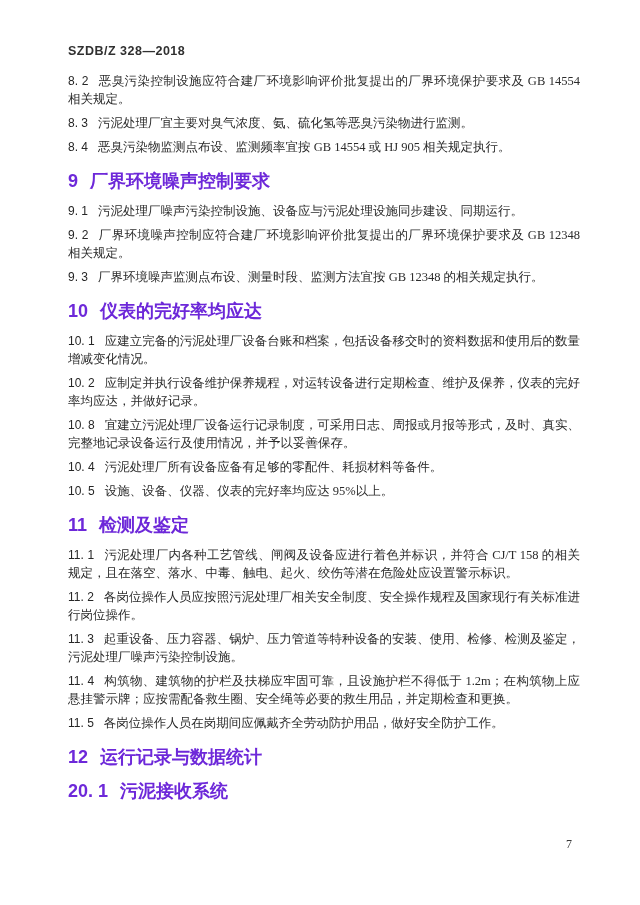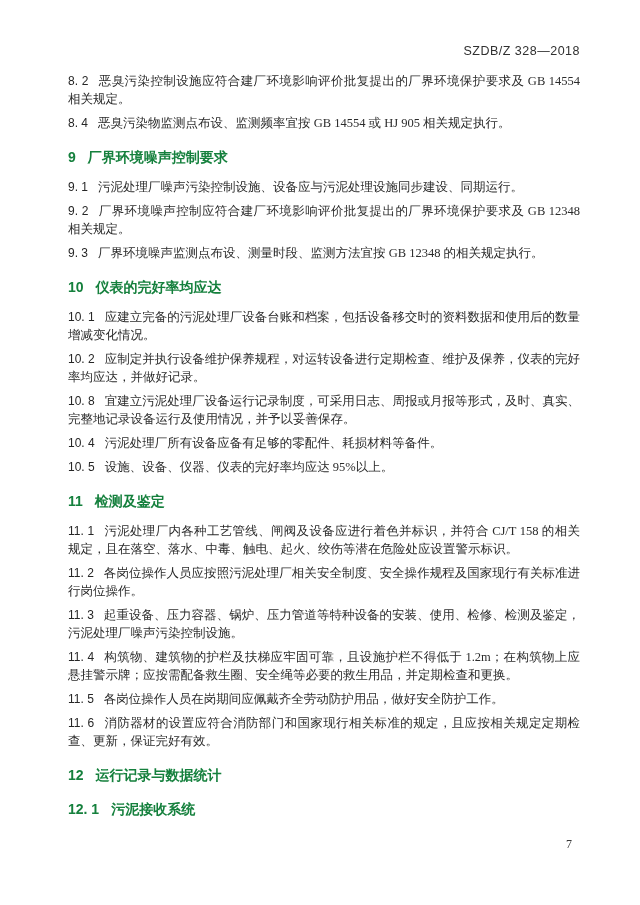--- a/index.html
+++ b/index.html
@@ -14,24 +14,23 @@
     background: #ffffff;
     color: #2b2b2b;
     overflow: hidden;
     font-family: "Liberation Serif", "DejaVu Serif", serif;
   }
   .doc-header {
     position: absolute;
     top: 44px;
     left: 68px;
     right: 60px;
-    text-align: right;
     font-family: "Liberation Sans", "DejaVu Sans", sans-serif;
     font-size: 12.5px;
-    font-weight: 400;
+    font-weight: 700;
     letter-spacing: 0.5px;
     color: #303030;
   }
   .content {
     position: absolute;
     top: 72px;
     left: 68px;
     width: 512px;
   }
   p.clause {
@@ -46,23 +45,23 @@
     font-weight: 400;
     font-size: 12px;
     margin-right: 10px;
     white-space: nowrap;
     color: #262626;
   }
   h2.section, h3.subsection {
     margin: 16px 0 12px 0;
     font-family: "Liberation Sans", "DejaVu Sans", sans-serif;
     font-weight: 700;
-    font-size: 14px;
+    font-size: 18px;
     line-height: 18px;
-    color: #15803d;
+    color: #6d28d9;
   }
   h2.section .num, h3.subsection .num {
     margin-right: 12px;
     white-space: nowrap;
   }
   .page-number {
     position: absolute;
     top: 837px;
     right: 68px;
     font-family: "Liberation Serif", "DejaVu Serif", serif;
@@ -74,20 +73,21 @@
 <body>
 
 <div class="page">
 
   <div class="doc-header">SZDB/Z 328—2018</div>
 
   <div class="content">
 
     <p class="clause"><span class="num">8. 2</span><span>恶臭污染控制设施应符合建厂环境影响评价批复提出的厂界环境保护要求及 GB 14554 相关规定。</span></p>
 
+    <p class="clause"><span class="num">8. 3</span><span>污泥处理厂宜主要对臭气浓度、氨、硫化氢等恶臭污染物进行监测。</span></p>
 
     <p class="clause"><span class="num">8. 4</span><span>恶臭污染物监测点布设、监测频率宜按 GB 14554 或 HJ 905 相关规定执行。</span></p>
 
     <h2 class="section"><span class="num">9</span><span>厂界环境噪声控制要求</span></h2>
 
     <p class="clause"><span class="num">9. 1</span><span>污泥处理厂噪声污染控制设施、设备应与污泥处理设施同步建设、同期运行。</span></p>
 
     <p class="clause"><span class="num">9. 2</span><span>厂界环境噪声控制应符合建厂环境影响评价批复提出的厂界环境保护要求及 GB 12348 相关规定。</span></p>
 
     <p class="clause"><span class="num">9. 3</span><span>厂界环境噪声监测点布设、测量时段、监测方法宜按 GB 12348 的相关规定执行。</span></p>
@@ -109,23 +109,22 @@
     <p class="clause"><span class="num">11. 1</span><span>污泥处理厂内各种工艺管线、闸阀及设备应进行着色并标识，并符合 CJ/T 158 的相关规定，且在落空、落水、中毒、触电、起火、绞伤等潜在危险处应设置警示标识。</span></p>
 
     <p class="clause"><span class="num">11. 2</span><span>各岗位操作人员应按照污泥处理厂相关安全制度、安全操作规程及国家现行有关标准进行岗位操作。</span></p>
 
     <p class="clause"><span class="num">11. 3</span><span>起重设备、压力容器、锅炉、压力管道等特种设备的安装、使用、检修、检测及鉴定，污泥处理厂噪声污染控制设施。</span></p>
 
     <p class="clause"><span class="num">11. 4</span><span>构筑物、建筑物的护栏及扶梯应牢固可靠，且设施护栏不得低于 1.2m；在构筑物上应悬挂警示牌；应按需配备救生圈、安全绳等必要的救生用品，并定期检查和更换。</span></p>
 
     <p class="clause"><span class="num">11. 5</span><span>各岗位操作人员在岗期间应佩戴齐全劳动防护用品，做好安全防护工作。</span></p>
 
-    <p class="clause"><span class="num">11. 6</span><span>消防器材的设置应符合消防部门和国家现行相关标准的规定，且应按相关规定定期检查、更新，保证完好有效。</span></p>
 
     <h2 class="section"><span class="num">12</span><span>运行记录与数据统计</span></h2>
 
-    <h3 class="subsection"><span class="num">12. 1</span><span>污泥接收系统</span></h3>
+    <h3 class="subsection"><span class="num">20. 1</span><span>污泥接收系统</span></h3>
 
   </div>
 
   <div class="page-number">7</div>
 
 </div>
 
 </body></html>

